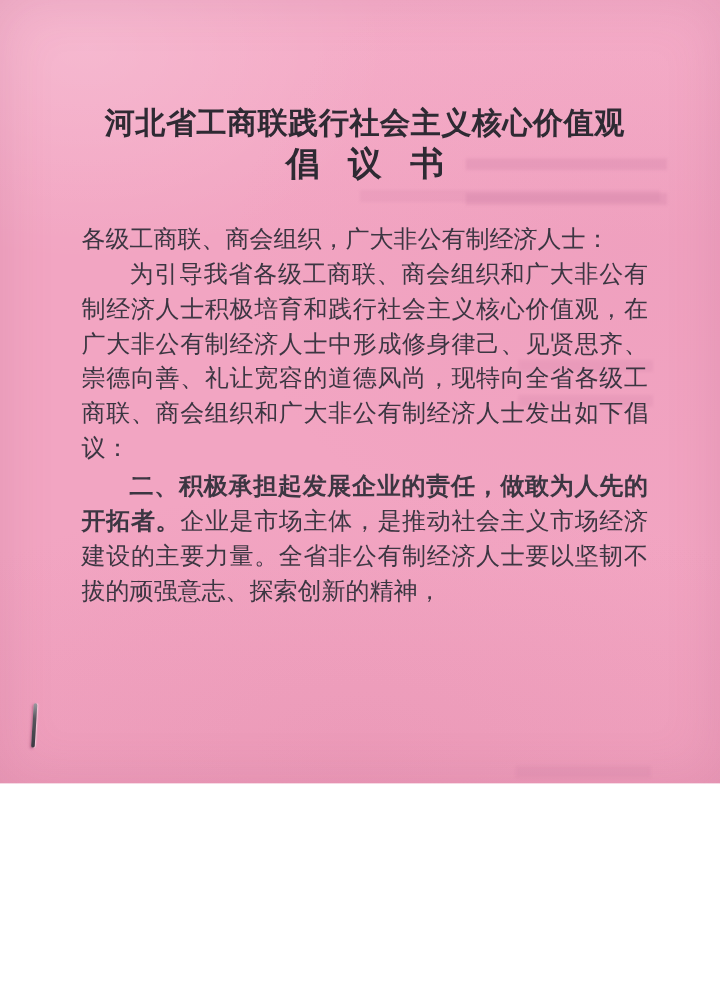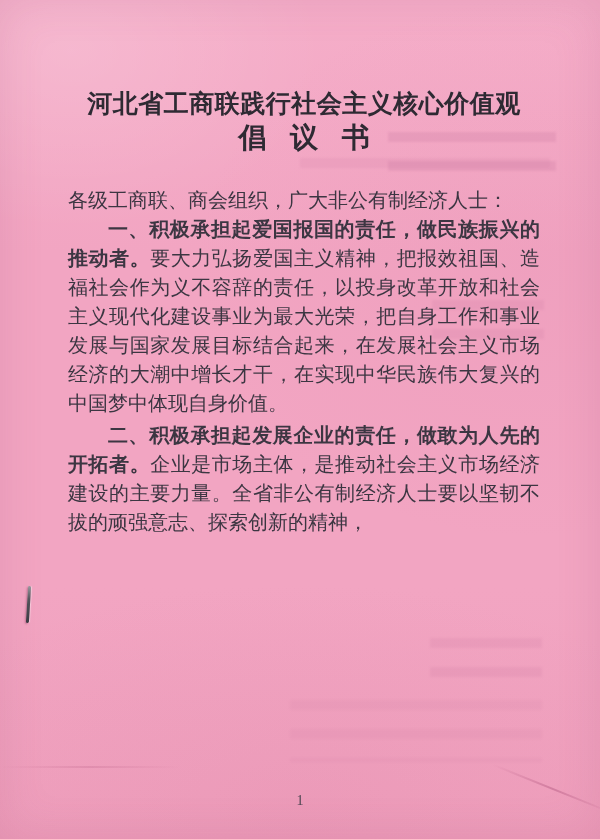--- a/index.html
+++ b/index.html
@@ -2,21 +2,21 @@
 <html lang="zh" style="--paper: #f2a5c2; --paper-light: #f5aec9; --paper-dark: #efa0bd; --ink: #3c3642; --title-ink: #2e2a33;"><head>
 <meta charset="utf-8">
 <style>
   html, body {
     margin: 0;
     padding: 0;
   }
   .page {
     position: relative;
     width: 600px;
-    height: 839px;
+    height: 653px;
     overflow: hidden;
     font-family: "Liberation Serif", "DejaVu Serif", serif;
     background:
       radial-gradient(ellipse 420px 300px at 12% 6%, rgba(255,255,255,0.14), transparent 60%),
       radial-gradient(ellipse 520px 420px at 88% 32%, rgba(214,118,160,0.10), transparent 65%),
       radial-gradient(ellipse 640px 320px at 50% 96%, rgba(208,108,148,0.12), transparent 70%),
       linear-gradient(180deg, var(--paper-light) 0%, var(--paper) 30%, var(--paper) 70%, var(--paper-dark) 100%);
     box-shadow: inset 0 0 46px rgba(150,60,100,0.14);
   }
   .content {
@@ -125,20 +125,20 @@
 
   <div class="staple"></div>
 
   <div class="content">
     <h1 class="doc-title">河北省工商联践行社会主义核心价值观</h1>
     <h2 class="doc-subtitle">倡 议 书</h2>
 
     <p class="salutation">各级工商联、商会组织，广大非公有制经济人士：</p>
 
 
+    <p class="para"><span class="lead"></span><span>为引导我省各级工商联、商会组织和广大非公有制经济人士积极培育和践行社会主义核心价值观，在广大非公有制经济人士中形成修身律己、见贤思齐、崇德向善、礼让宽容的道德风尚，现特向全省各级工商联、商会组织和广大非公有制经济人士发出如下倡议：</span></p>
 
-    <p class="para"><span class="lead">一、积极承担起爱国报国的责任，做民族振兴的推动者。</span><span>要大力弘扬爱国主义精神，把报效祖国、造福社会作为义不容辞的责任，以投身改革开放和社会主义现代化建设事业为最大光荣，把自身工作和事业发展与国家发展目标结合起来，在发展社会主义市场经济的大潮中增长才干，在实现中华民族伟大复兴的中国梦中体现自身价值。</span></p>
 
     <p class="para"><span class="lead">二、积极承担起发展企业的责任，做敢为人先的开拓者。</span><span>企业是市场主体，是推动社会主义市场经济建设的主要力量。全省非公有制经济人士要以坚韧不拔的顽强意志、探索创新的精神，</span></p>
   </div>
 
   <div class="page-number">1</div>
 </div>
 
 </body></html>

